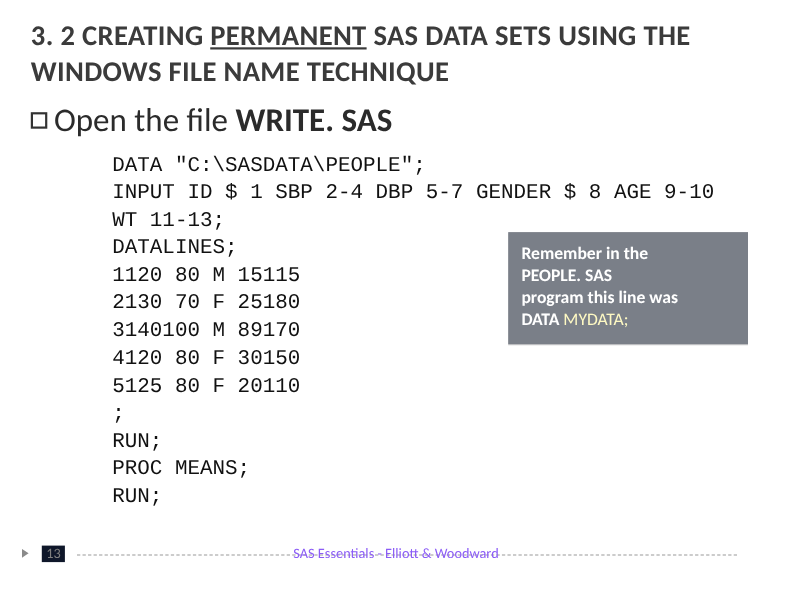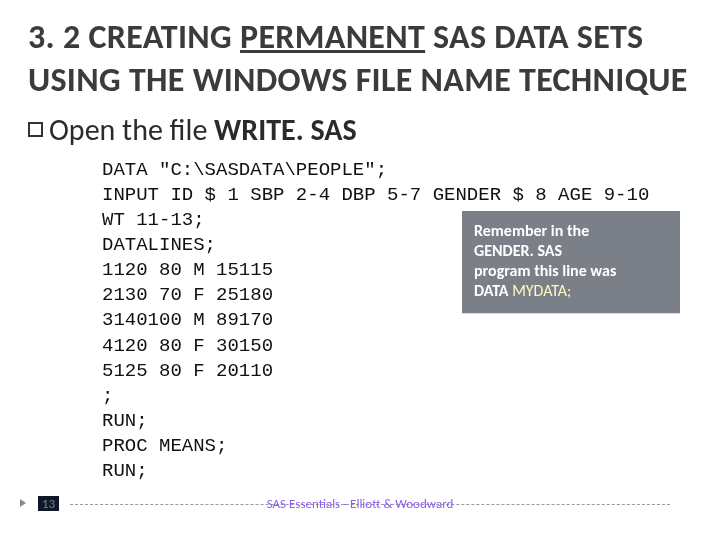--- a/index.html
+++ b/index.html
@@ -11,21 +11,21 @@
     color: #000000;
     position: relative;
     overflow: hidden;
   }
   .slide {
     padding: 16px 28px 0 28px;
     position: relative;
     height: 100%;
   }
   .title {
-    font-size: 34px;
+    font-size: 26px;
     font-weight: bold;
     line-height: 1.25;
     color: #3b3b3b;
     letter-spacing: 0.3px;
   }
   .title .underline {
     text-decoration: underline;
   }
   .bullet-row {
     margin-top: 10px;
@@ -136,21 +136,21 @@
 3140100 M 89170
 4120 80 F 30150
 5125 80 F 20110
 ;
 RUN;
 PROC MEANS;
 RUN;</div>
 
   <div class="callout">
     <span class="bold">Remember in the</span><br>
-    <span class="bold">GENDER. SAS</span><br>
+    <span class="bold">PEOPLE. SAS</span><br>
     <span class="bold">program this line was</span><br>
     <span class="bold">DATA </span><span class="mydata">MYDATA;</span>
   </div>
 
   <div class="footer">
     <span class="page-marker"></span>
     <div class="footer-line"></div>
     <span class="page-num">13</span>
     <div class="credits">SAS Essentials - Elliott &amp; Woodward</div>
   </div>

